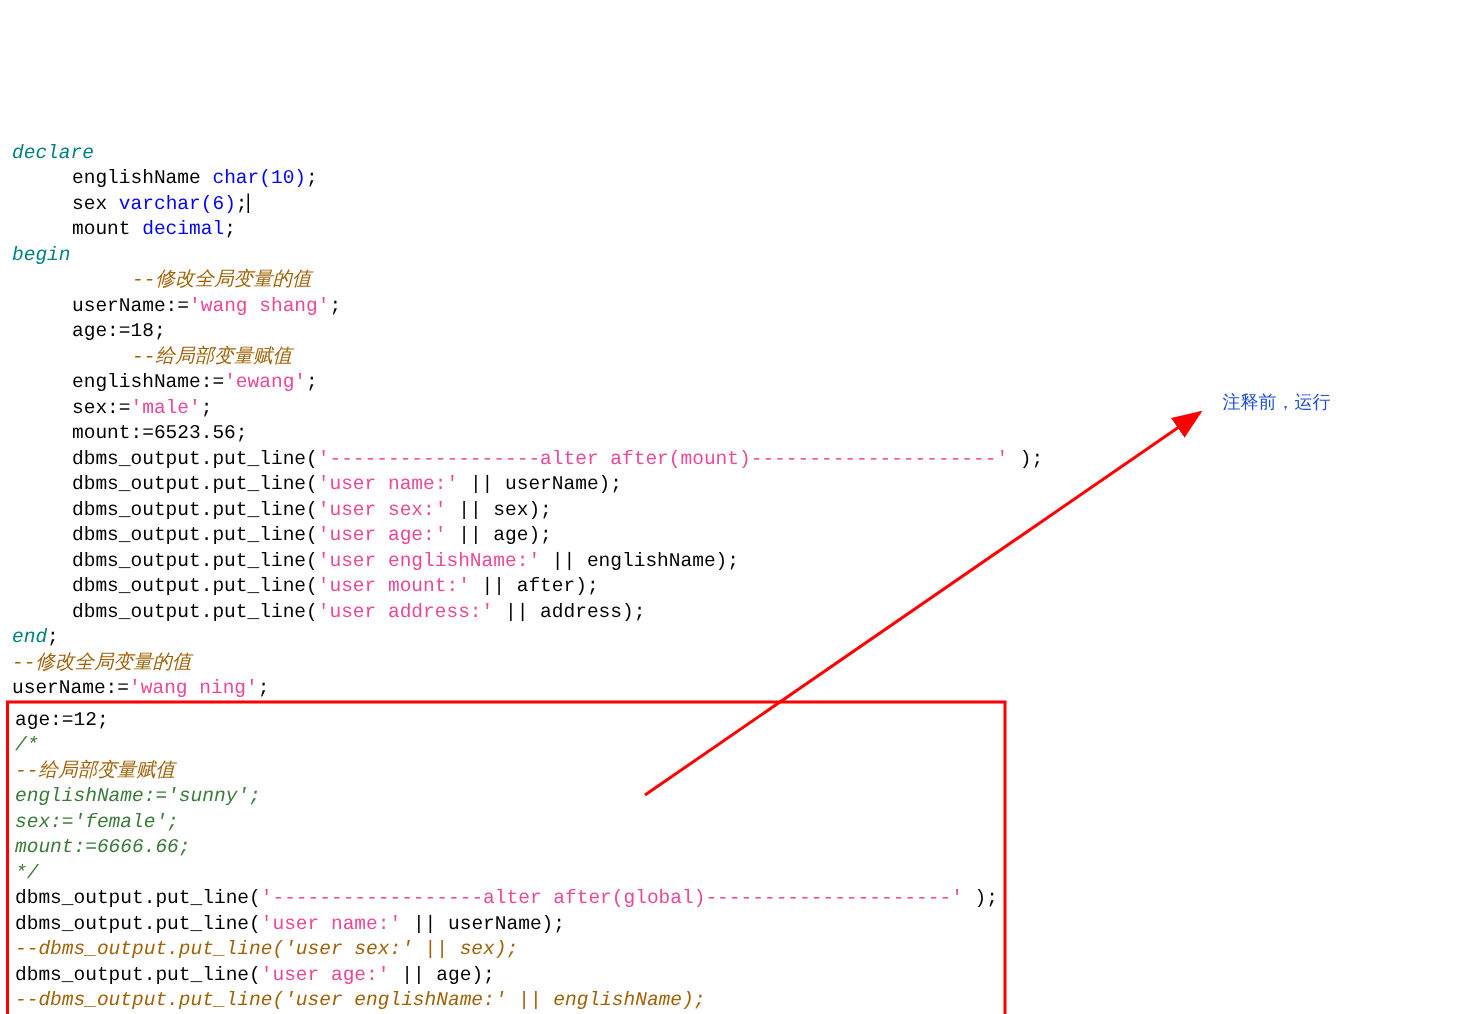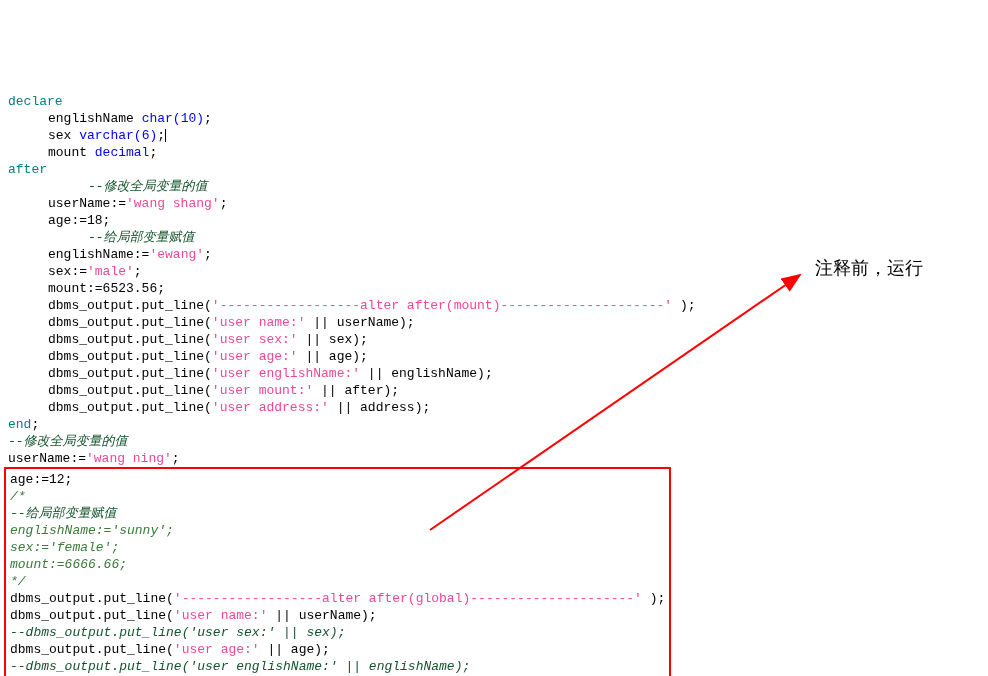--- a/index.html
+++ b/index.html
@@ -6,38 +6,38 @@
     margin: 0;
     padding: 8px;
     font-family: "Courier New", Consolas, monospace;
     font-size: 13px;
     line-height: 17px;
     color: #000;
     background: #fff;
     white-space: pre;
     position: relative;
   }
-  .kw { color: #008080; }       
+  .kw { color: #008080; font-style: italic; }       
   .type { color: #0000ff; }
   .str { color: #ec4899; }
-  .comment-red { color: #14532d; font-style: italic; }
+  .comment-red { color: #a16207; font-style: italic; }
   .comment-block { color: #3a7a3a; font-style: italic; }
   .box {
     border: 2px solid #ff0000;
     padding: 2px 4px;
     margin-left: -4px;
     display: inline-block;
   }
   .indent1 { padding-left: 40px; display:inline-block;}
   .indent2 { padding-left: 80px; display:inline-block;}
   .annotation {
     position: absolute;
-    color: #000000;
+    color: #1d4ed8;
     font-family: "Microsoft YaHei","SimSun",sans-serif;
-    font-size: 18px;
+    font-size: 12px;
   }
   .arrow-svg {
     position: absolute;
     pointer-events: none;
   }
   .cursor-mark {
     border-left: 1px solid #000;
     display:inline-block;
     height:13px;
     vertical-align:middle;
@@ -46,21 +46,21 @@
 </head>
 <body>
 
 
 
 <div>
 <span class="kw">declare</span>
 <span class="indent1"><span>englishName </span><span class="type">char(10)</span><span>;</span></span>
 <span class="indent1"><span>sex </span><span class="type">varchar(6)</span><span>;</span><span class="cursor-mark"></span></span>
 <span class="indent1"><span>mount </span><span class="type">decimal</span><span>;</span></span>
-<span class="kw">after</span>
+<span class="kw">begin</span>
 <span class="indent2"><span class="comment-red">--修改全局变量的值</span></span>
 <span class="indent1"><span>userName:=</span><span class="str">'wang shang'</span><span>;</span></span>
 <span class="indent1"><span>age:=18;</span></span>
 <span class="indent2"><span class="comment-red">--给局部变量赋值</span></span>
 <span class="indent1"><span>englishName:=</span><span class="str">'ewang'</span><span>;</span></span>
 <span class="indent1"><span>sex:=</span><span class="str">'male'</span><span>;</span></span>
 <span class="indent1"><span>mount:=6523.56;</span></span>
 <span class="indent1"><span>dbms_output.put_line(</span><span class="str">'------------------alter after(mount)---------------------'</span><span> );</span></span>
 <span class="indent1"><span>dbms_output.put_line(</span><span class="str">'user name:'</span><span> || userName);</span></span>
 <span class="indent1"><span>dbms_output.put_line(</span><span class="str">'user sex:'</span><span> || sex);</span></span>

